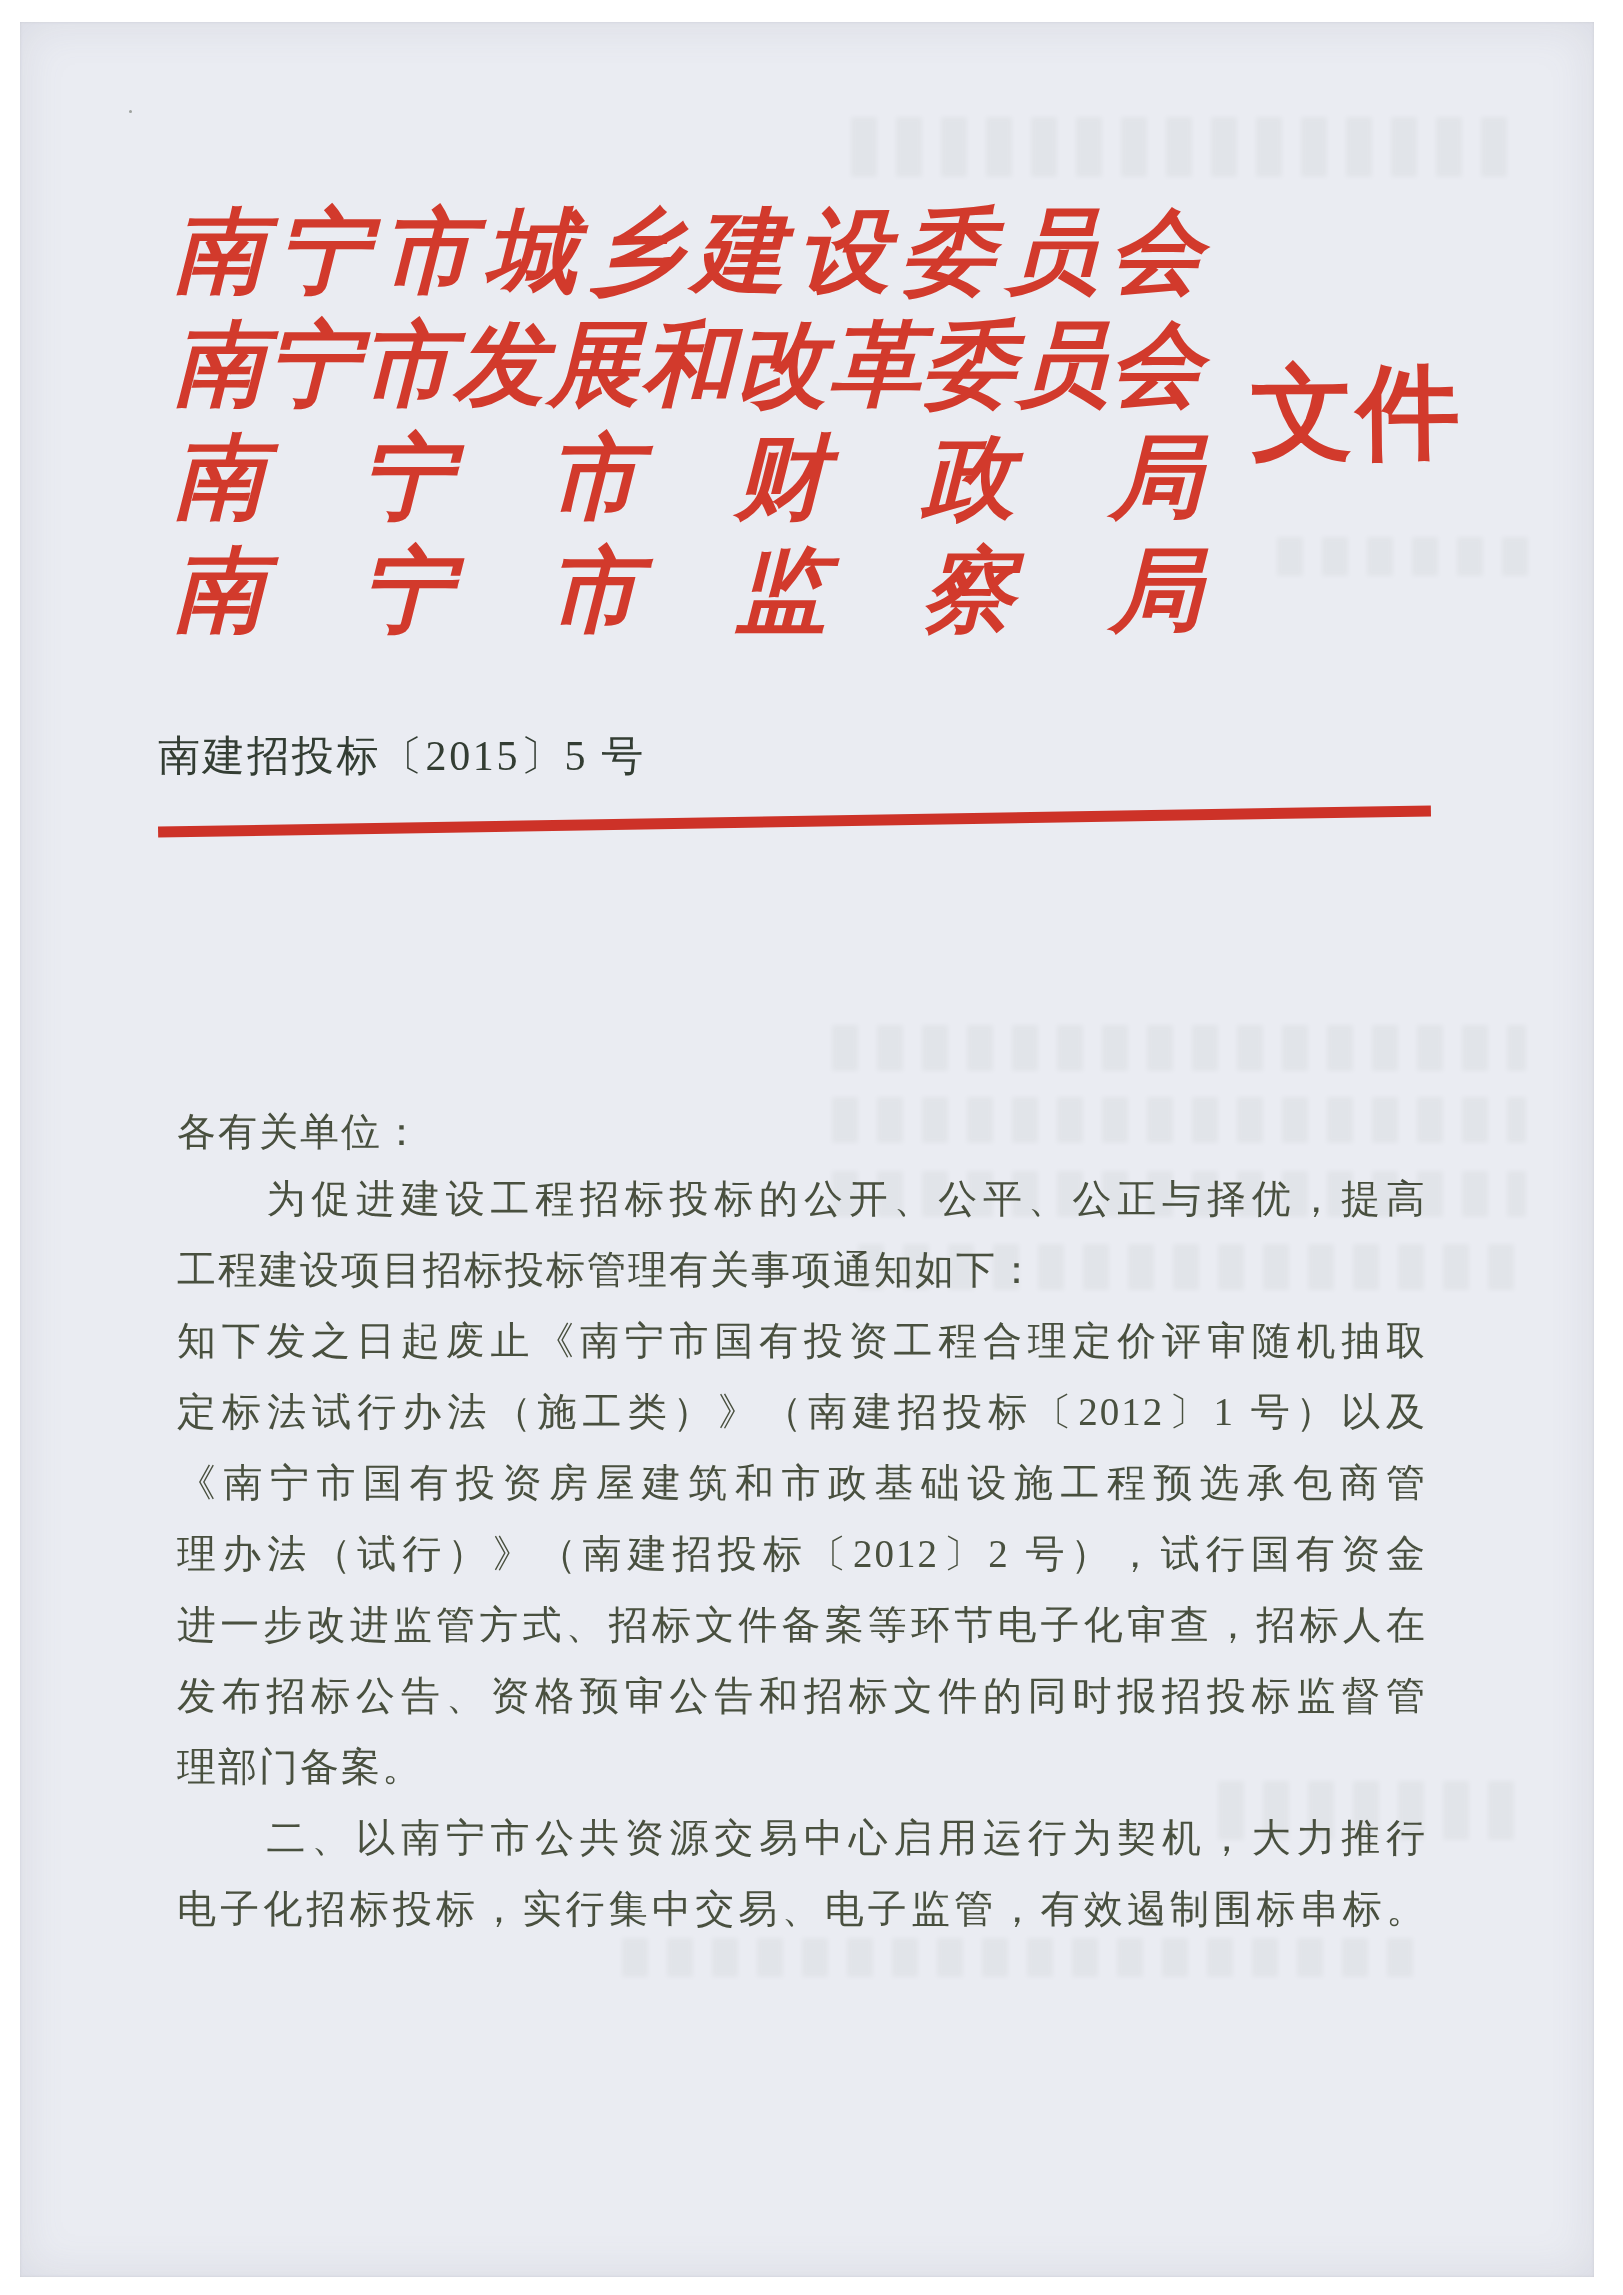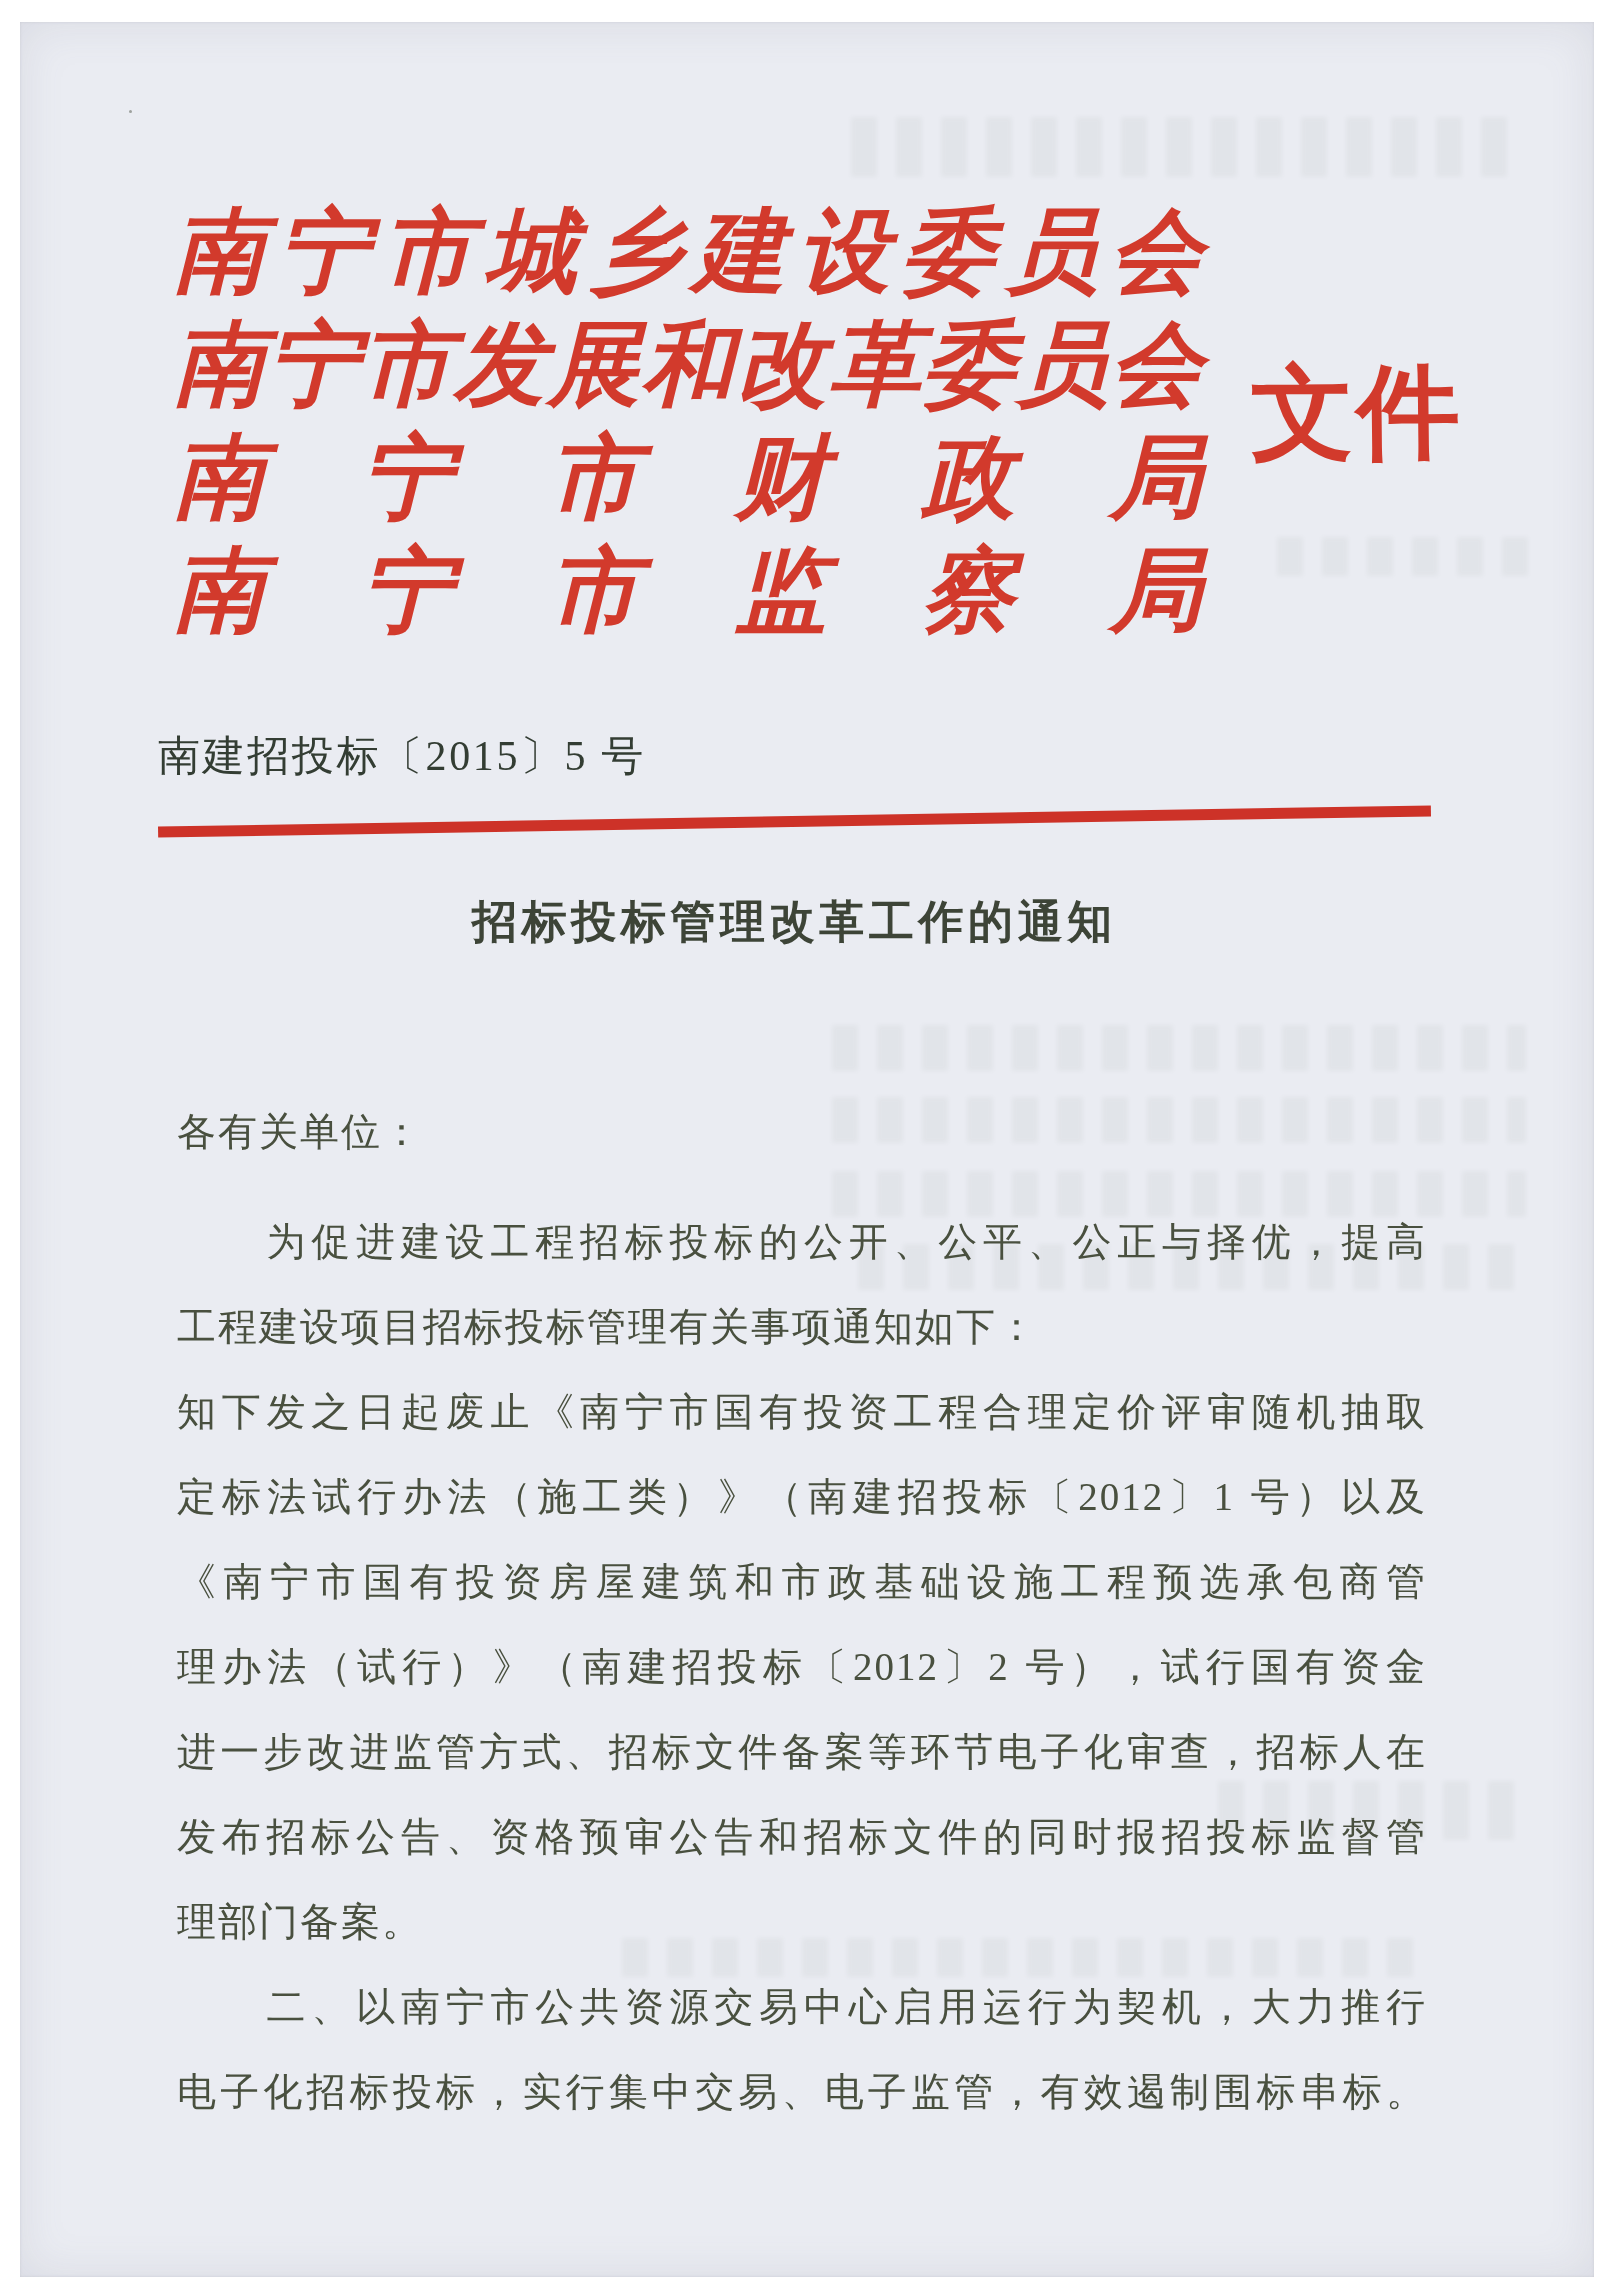--- a/index.html
+++ b/index.html
@@ -103,21 +103,20 @@
     top: 1178px;
     width: 1250px;
     color: var(--c-body-text, #49503f);
   }
   .bline {
     font-size: 39px;
     line-height: 42px;
     margin-bottom: 29px;
     letter-spacing: 2px;
     white-space: nowrap;
-    margin-top: 43px;
   }
   .bline.jf {
     text-align: justify;
     text-align-last: justify;
     text-justify: inter-character;
     white-space: normal;
   }
   .bline.jl {
     text-align: left;
   }
@@ -162,21 +161,20 @@
   <div class="org-line">南宁市监察局</div>
 </div>
 
 <div class="doc-type">文件</div>
 
 <div class="doc-number">南建招投标〔2015〕5 号</div>
 
 <div class="red-line"></div>
 
 <div class="title-block">
-  <div class="title-line">招标投标管理改革工作的通知</div>
 </div>
 
 <div class="salutation">各有关单位：</div>
 
 <div class="body-lines">
   <div class="bline jf">　　为促进建设工程招标投标的公开、公平、公正与择优，提高</div>
   <div class="bline jl">工程建设项目招标投标管理有关事项通知如下：</div>
   <div class="bline jf">知下发之日起废止《南宁市国有投资工程合理定价评审随机抽取</div>
   <div class="bline jf">定标法试行办法（施工类）》（南建招投标〔2012〕1 号）以及</div>
   <div class="bline jf">《南宁市国有投资房屋建筑和市政基础设施工程预选承包商管</div>

